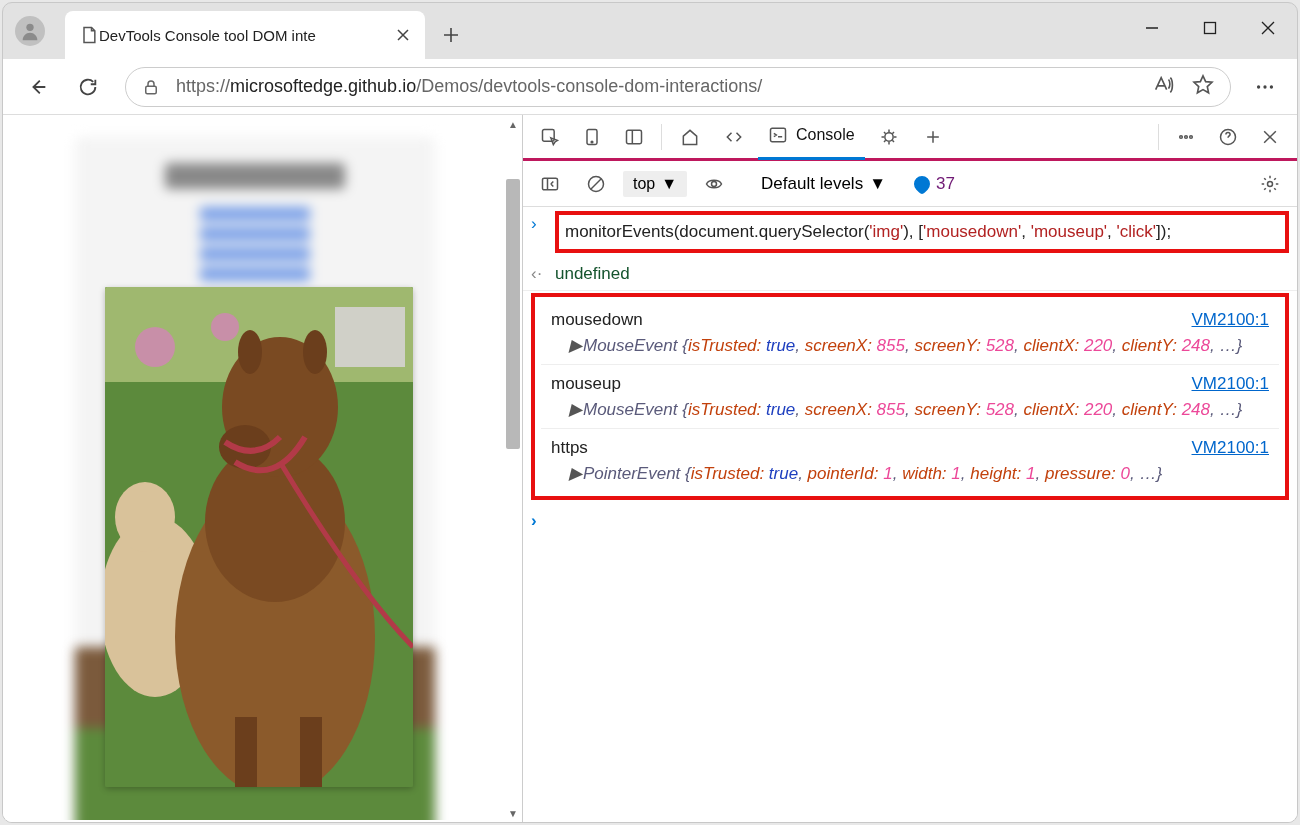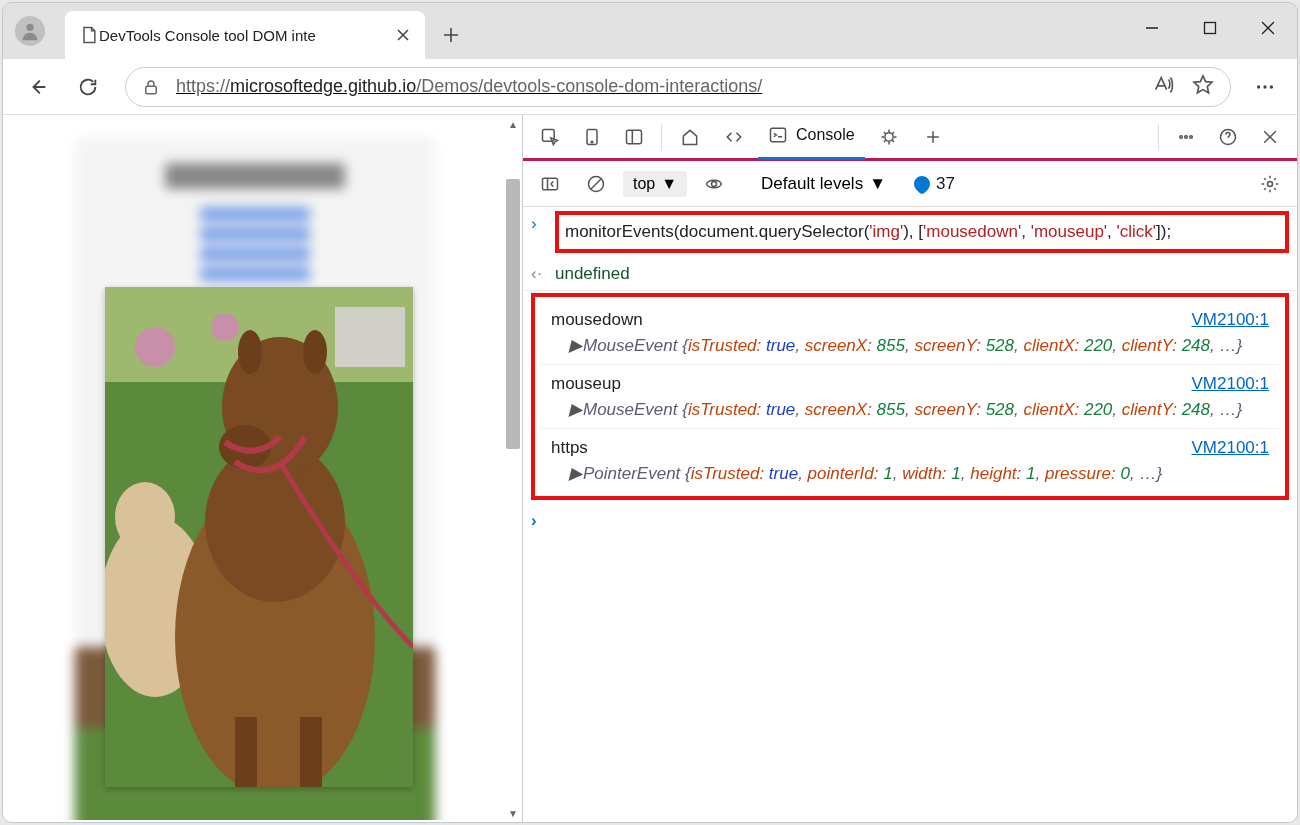--- a/index.html
+++ b/index.html
@@ -18,21 +18,21 @@
 .tab-close { width: 16px; height: 16px; cursor: pointer; }
 .newtab { width: 36px; height: 36px; display: flex; align-items: center; justify-content: center; cursor: pointer; margin-left: 8px; margin-top: 8px; }
 .win-controls { position: absolute; right: 0; top: 0; display: flex; }
 .win-btn { width: 58px; height: 50px; display: flex; align-items: center; justify-content: center; cursor: pointer; }
 .win-btn svg { width: 14px; height: 14px; stroke: #222; stroke-width: 1.3; fill: none; }
 
 
 .addr-row { height: 56px; background: #fff; display: flex; align-items: center; padding: 0 14px; gap: 8px; border-bottom: 1px solid #ddd; }
 .nav-btn { width: 42px; height: 42px; display: flex; align-items: center; justify-content: center; cursor: pointer; border-radius: 6px; }
 .nav-btn svg { width: 22px; height: 22px; stroke: #444; stroke-width: 2; fill: none; }
-.addr-box { flex: 1; height: 40px; border: 1px solid #ccc; border-radius: 20px; display: flex; align-items: center; padding: 0 16px; gap: 16px; margin: 0 8px; text-decoration: underline; }
+.addr-box { flex: 1; height: 40px; border: 1px solid #ccc; border-radius: 20px; display: flex; align-items: center; padding: 0 16px; gap: 16px; margin: 0 8px; }
 .addr-box .lock { width: 18px; height: 18px; }
 .addr-url { font-size: 18px; color: #666; flex: 1; white-space: nowrap; overflow: hidden; }
 .addr-url .host { color: #222; }
 .addr-actions { display: flex; gap: 18px; align-items: center; }
 .addr-actions div { cursor: pointer; }
 .dots { width: 36px; display: flex; align-items: center; justify-content: center; cursor: pointer; }
 
 
 .content { flex: 1; display: flex; background: #fff; }
 
@@ -57,42 +57,42 @@
 .dt-sep { width: 1px; height: 26px; background: #ddd; margin: 0 4px; }
 .dt-tab { height: 46px; display: flex; align-items: center; padding: 0 10px; gap: 8px; cursor: pointer; font-size: 16px; color: #333; }
 .dt-tab.active { border-bottom: 3px solid #0078d4; color: #111; }
 .dt-tab svg { width: 20px; height: 20px; stroke: #555; fill: none; stroke-width: 1.8; }
 .dt-right { margin-left: auto; display: flex; align-items: center; gap: 4px; }
 
 .dt-toolbar { height: 46px; display: flex; align-items: center; padding: 0 8px; gap: 8px; border-bottom: 1px solid #ddd; }
 .dt-ctx { padding: 4px 10px; background: #eee; border-radius: 2px; display: flex; align-items: center; gap: 6px; font-size: 16px; cursor: pointer; }
 .dt-filter { width: 190px; height: 32px; border: 1px solid #aaa; border-radius: 3px; padding: 0 10px; font-size: 16px; color: #333; }
 .dt-levels { font-size: 17px; display: flex; align-items: center; gap: 6px; cursor: pointer; margin-left: 20px; }
-.issue-badge { display: flex; align-items: center; gap: 6px; margin-left: 20px; font-size: 17px; color: #0f172a; }
+.issue-badge { display: flex; align-items: center; gap: 6px; margin-left: 20px; font-size: 17px; color: #701a75; }
 .issue-dot { width: 16px; height: 16px; background: #0078d4; border-radius: 50% 50% 50% 4px; transform: rotate(-45deg); }
 .gear { margin-left: auto; }
 
 .console-body { flex: 1; overflow: auto; font-family: Consolas, "Courier New", monospace; font-size: 17px; line-height: 1.5; }
 .row { display: flex; padding: 4px 8px; border-bottom: 1px solid #eee; gap: 8px; align-items: flex-start; }
 .row.no-border { border-bottom: none; }
 .gutter { width: 16px; color: #0078d4; flex-shrink: 0; font-family: sans-serif; }
 .code-block { flex: 1; white-space: pre-wrap; word-break: break-word; }
 .hl-red { border: 4px solid #e81010; padding: 4px 6px; }
 .fn { color: #222; }
 .str { color: #b22222; }
 .punct { color: #222; }
 .ret-arrow { color: #888; font-family: sans-serif; }
 .undef { color: #14532d; }
 .ev-name { color: #222; }
 .src-link { color: #0066cc; text-decoration: underline; float: right; cursor: pointer; }
 .expand { color: #555; display: inline-block; width: 14px; }
 .cls { color: #5a5a7a; font-style: italic; }
 .prop { color: #c2410c; font-style: italic; }
 .val-bool { color: #1e3fbf; font-style: italic; }
-.val-num { color: #15803d; font-style: italic; }
+.val-num { color: #ec4899; font-style: italic; }
 .brace { color: #5a5a7a; font-style: italic; }
 .prompt-row { display: flex; padding: 8px; gap: 8px; }
 .prompt-row .gutter { color: #0078d4; font-weight: bold; }
 
 .event-row { position: relative; padding: 6px 10px 6px 10px; }
 .event-body { padding-left: 18px; font-style: italic; color: #555; }
 </style>
 </head>
 <body>
 

